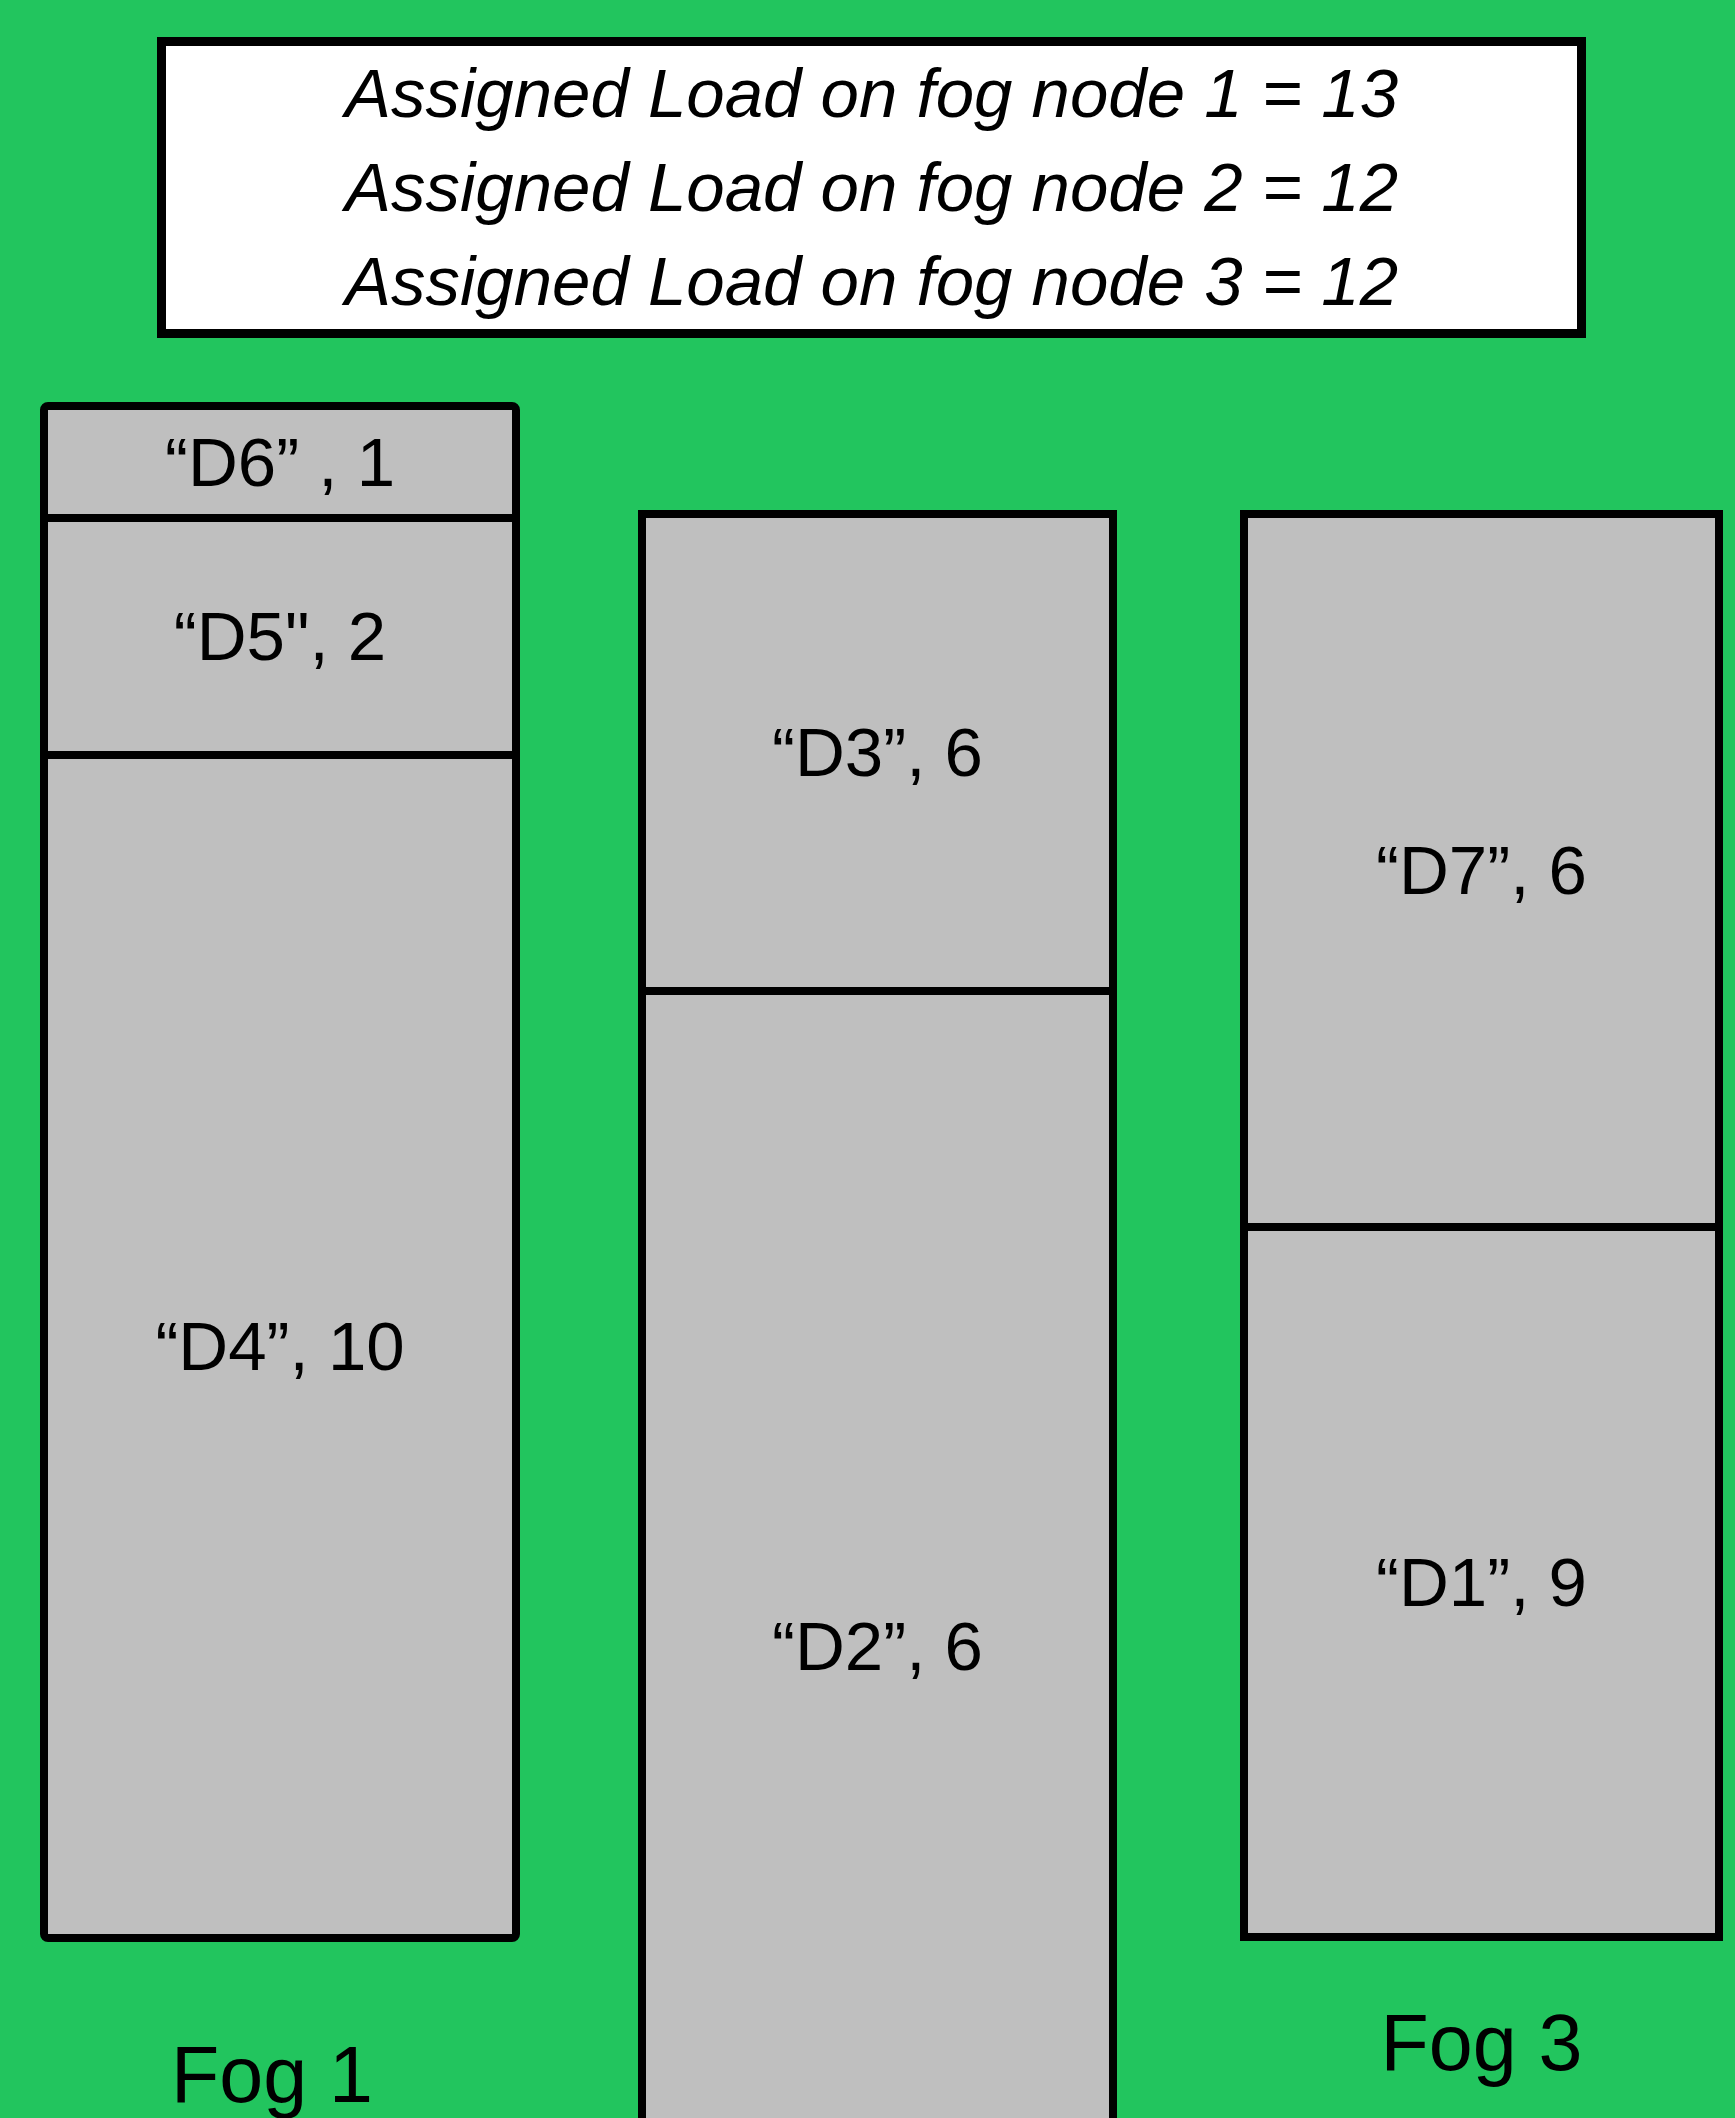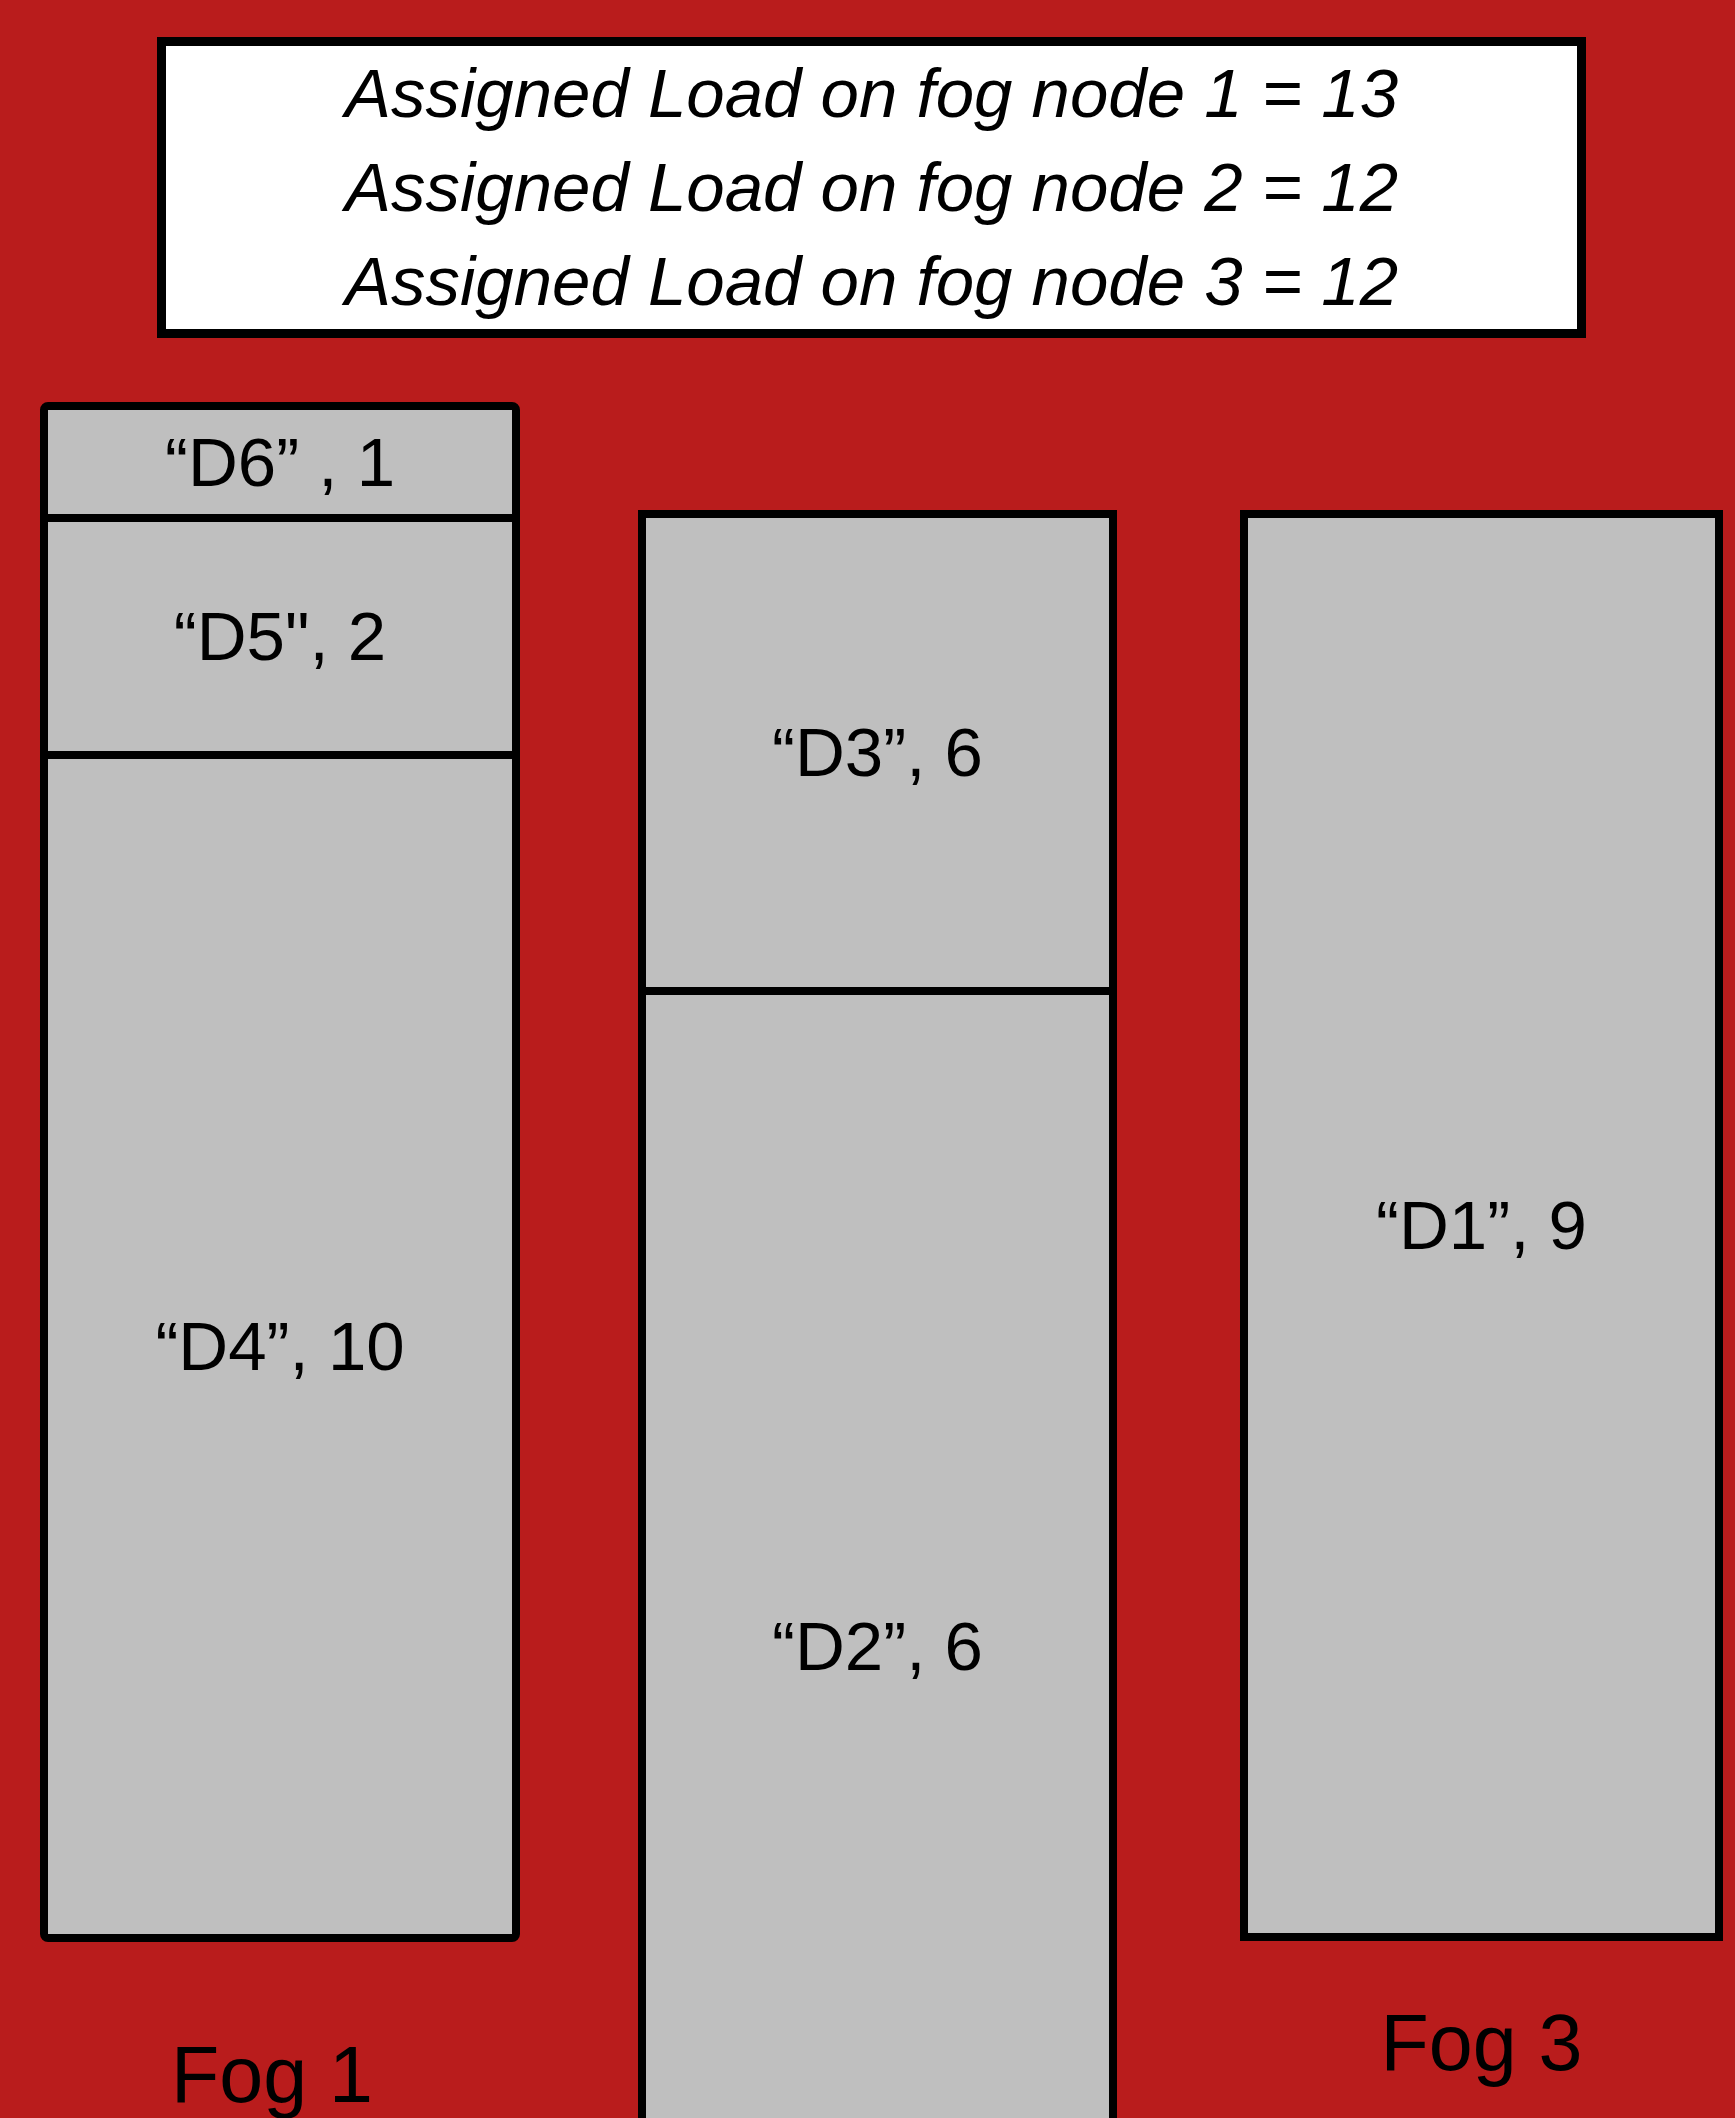--- a/index.html
+++ b/index.html
@@ -4,21 +4,21 @@
 <style>
   html, body {
     margin: 0;
     padding: 0;
     background: #FFFFFF;
   }
   .canvas {
     position: relative;
     width: 1736px;
     height: 2119px;
-    background: #b91c1c;
+    background: #22c55e;
     font-family: "Liberation Sans", sans-serif;
     color: #000000;
     overflow: hidden;
   }
 
   
   .summary-box {
     position: absolute;
     left: 157px;
     top: 37px;
@@ -112,20 +112,23 @@
   <div class="bar-column fog2">
     <div class="segment seg-d3">
       <span class="seg-label">“D3”, 6</span>
     </div>
     <div class="segment seg-d2">
       <span class="seg-label">“D2”, 6</span>
     </div>
   </div>
 
   <div class="bar-column fog3">
+    <div class="segment seg-d7">
+      <span class="seg-label">“D7”, 6</span>
+    </div>
     <div class="segment seg-d1">
       <span class="seg-label">“D1”, 9</span>
     </div>
   </div>
 
   <div class="axis-label fog1">Fog 1</div>
   <div class="axis-label fog3">Fog 3</div>
 
 </div>
 

